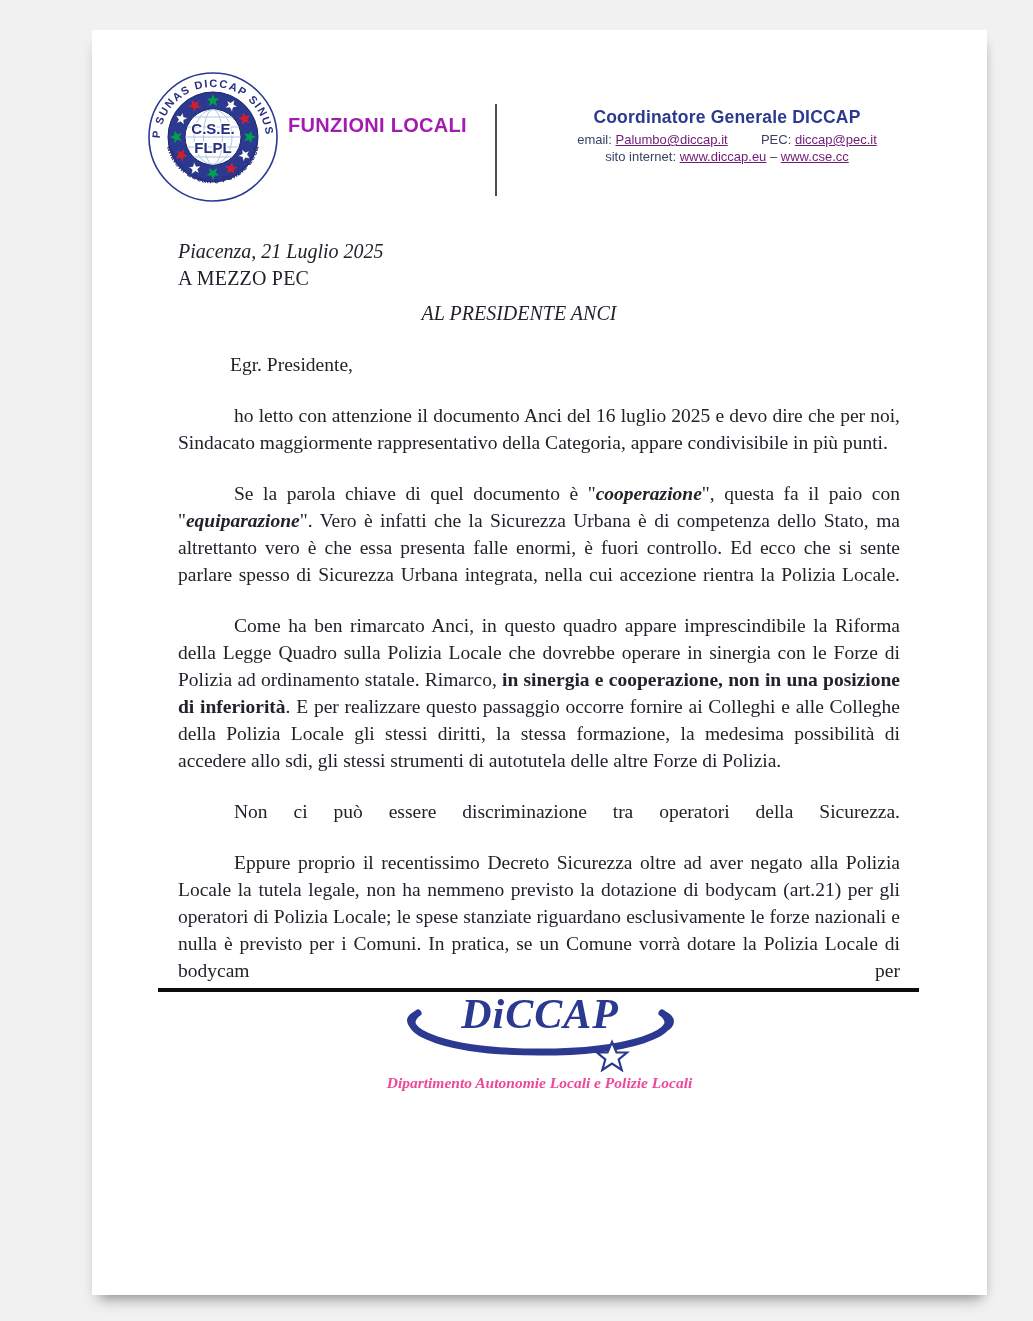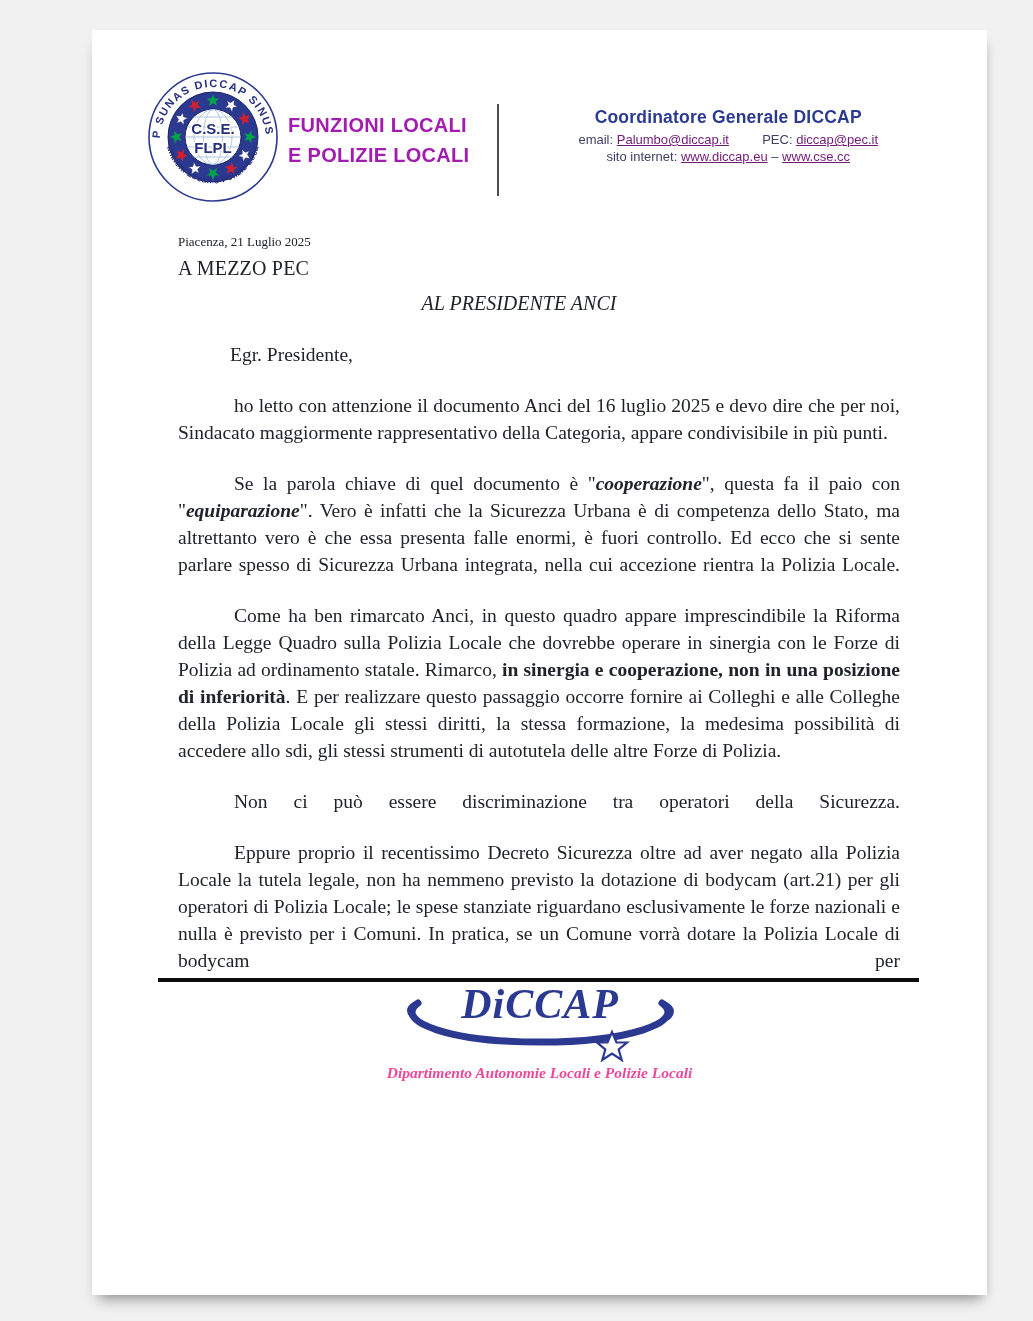--- a/index.html
+++ b/index.html
@@ -49,21 +49,21 @@
   .contact-line.second { margin-top:2px; }
   .link { color:#701a75; text-decoration:underline; cursor:pointer; }
   .gap-lg { display:inline-block; width:26px; }
 
   
   .letter-body {
     padding:0 87px 0 86px;
     font-size:19.5px; line-height:27px;
     color:#20232a;
   }
-  .place-date { margin-top:26px; font-size:13px; }
+  .place-date { margin-top:36px; font-style:italic; font-size:20px; }
   .delivery   { font-size:20px; letter-spacing:.2px; }
   .recipient  {
     margin-top:8px; text-align:center; padding-right:40px;
     font-style:italic; font-size:20px;
   }
   .subject {
     margin-top:46px;
     font-weight:bold; font-size:20px; line-height:27px;
     text-align:justify;
   }
@@ -137,21 +137,20 @@
         <text x="65" y="62" font-size="15">C.S.E.</text>
         <text x="65" y="81" font-size="15">FLPL</text>
       </g>
       <text font-family="Liberation Sans, sans-serif" font-size="8.5" font-weight="bold" fill="#27307e" letter-spacing="0.4">
         <textPath href="#arcBot" startOffset="50%" text-anchor="middle">Funzioni Locali e Polizie Locali</textPath>
       </text>
     </svg>
 
     <div class="org-name">
       <div>FUNZIONI LOCALI</div>
-      <div>E POLIZIE LOCALI</div>
     </div>
 
     <div class="vdivider"></div>
 
     <div class="coord-block">
       <div class="coord-title">Coordinatore Generale DICCAP</div>
       <div class="contact-line">
         <span>email:</span>
         <span class="link">Palumbo@diccap.it</span>
         <span class="gap-lg"></span>

